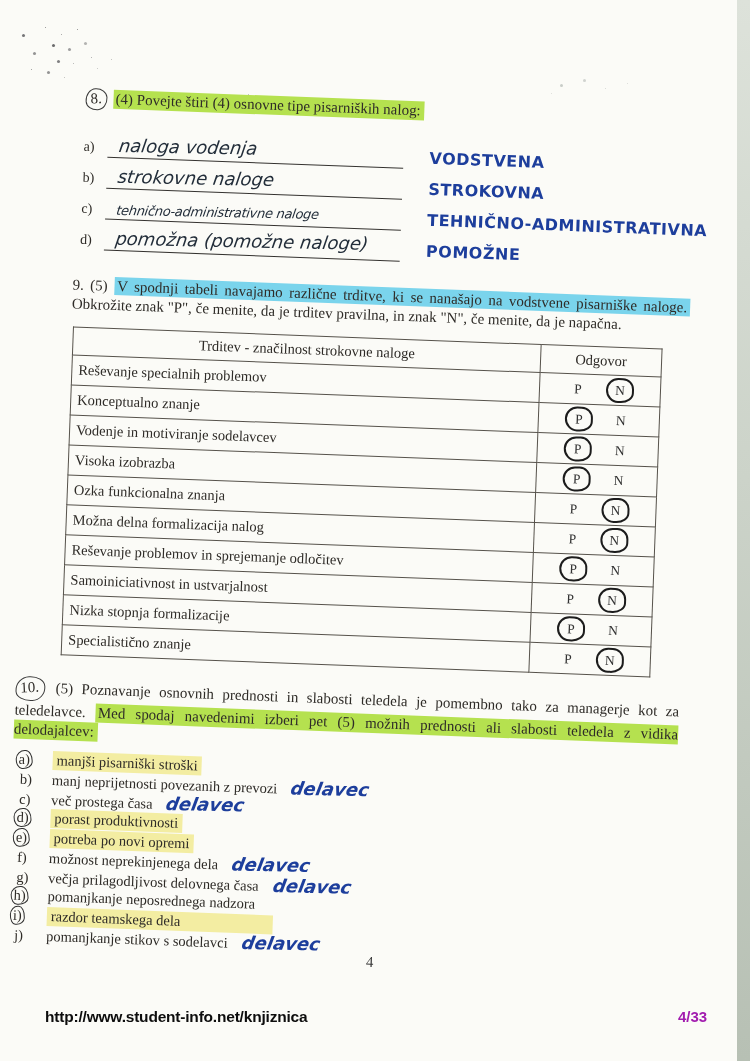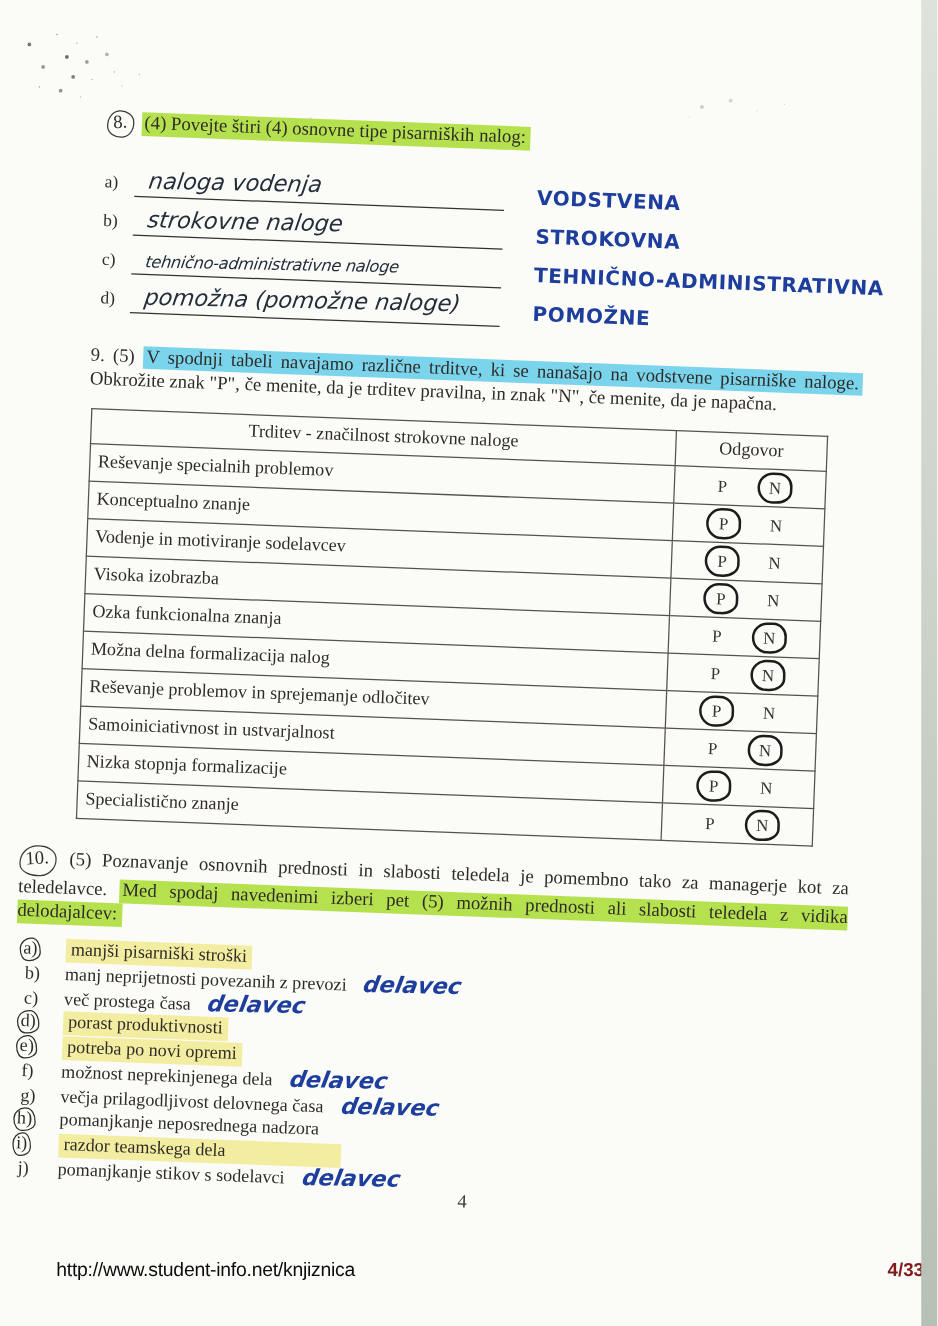--- a/index.html
+++ b/index.html
@@ -61,23 +61,23 @@
   .opt-lt-holder{width:34px;flex:none;}
   .lt{display:inline-block;padding:0 2px;}
   .lt.circled{border:1.6px solid #2e2e2e;border-radius:55% 45% 60% 40% / 50% 62% 38% 55%;margin-left:-3px;}
   .opt-text{white-space:nowrap;}
   .delavec{font-family:"DejaVu Sans", sans-serif;font-style:italic;font-weight:bold;color:#1d3e9c;
     font-size:18px;margin-left:14px;display:inline-block;line-height:1;
     transform:skewX(-9deg) rotate(-1deg);}
   
   .page-num{position:absolute;left:366px;top:954px;font-size:15px;color:#3a3a3a;transform:rotate(2deg);}
   .footer-url{position:absolute;left:45px;top:1008px;font-family:"Liberation Sans", sans-serif;
-    font-weight:normal;font-size:15.5px;color:#0d0d0d;letter-spacing:-.2px;}
-  .pagination{position:absolute;left:710px;top:1008px;font-family:"Liberation Sans", sans-serif;
-    font-weight:bold;font-size:15px;color:#7f1d1d;}
+    font-weight:bold;font-size:15.5px;color:#0d0d0d;letter-spacing:-.2px;}
+  .pagination{position:absolute;left:678px;top:1008px;font-family:"Liberation Sans", sans-serif;
+    font-weight:bold;font-size:15px;color:#a21caf;}
 </style>
 </head>
 <body>
 
 <div class="page">
   <div class="speckles"></div>
   <div class="speckles2"></div>
 
   <div class="content">
 

